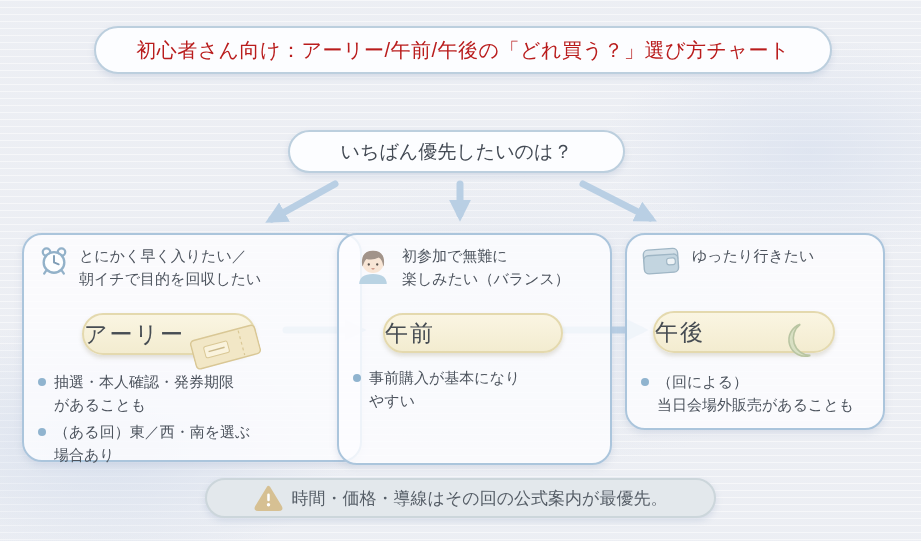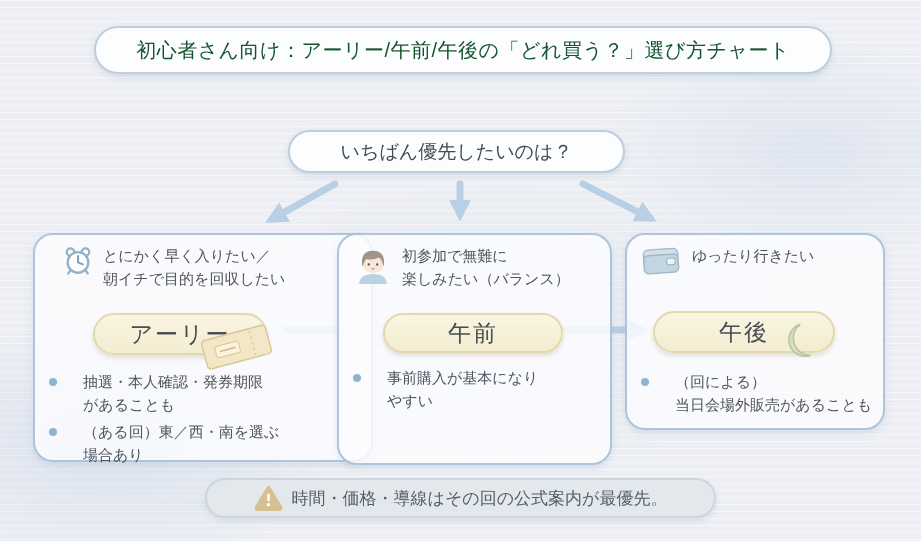--- a/index.html
+++ b/index.html
@@ -15,54 +15,54 @@
       repeating-linear-gradient(180deg, rgba(255,255,255,0.5) 0 1px, rgba(234,237,243,0.25) 1px 7px),
       #edeff4;
   }
 
   
   .pill{
     position:absolute;background:#fcfdff;border:2px solid #bccfde;
     border-radius:26px;display:flex;align-items:center;justify-content:center;
     box-shadow:0 3px 6px rgba(150,168,196,0.28);box-sizing:border-box;
   }
-  .title-pill{left:94px;top:26px;width:738px;height:48px;font-size:20px;letter-spacing:0.5px;color:#14532d;}
+  .title-pill{left:94px;top:26px;width:738px;height:48px;font-size:20px;letter-spacing:0.5px;color:#b91c1c;}
   .question-pill{left:288px;top:130px;width:337px;height:43px;font-size:19px;color:#434a54;text-align:center;}
 
   .col-box{
     position:absolute;background:rgba(252,253,255,0.82);
     border:2.5px solid #abc5dc;border-radius:20px;
     box-shadow:0 3px 7px rgba(150,168,196,0.25);box-sizing:border-box;
   }
-  .col-early{left:33px;top:233px;width:340px;height:229px;padding-left:13px;}
+  .col-early{left:22px;top:233px;width:340px;height:229px;}
   .col-am{left:337px;top:233px;width:275px;height:232px;}
   .col-pm{left:625px;top:233px;width:260px;height:197px;}
 
   .col-head{display:flex;align-items:flex-start;gap:10px;padding:9px 10px 0 15px;}
   .col-head .icon{flex:none;margin-top:2px;}
   .need{font-size:15px;line-height:1.55;color:#4d545e;}
   .need span{display:block;}
 
   .opt-btn{
     position:absolute;box-sizing:border-box;
     background:linear-gradient(#faf5e2,#f3ecd0);
     border:2px solid #e4d9ae;border-radius:22px;
-    display:flex;align-items:center;justify-content:center;
+    display:flex;align-items:center;
     font-size:23px;letter-spacing:2px;color:#474d53;
     box-shadow:0 3px 4px rgba(168,162,132,0.3);
   }
   .btn-early{left:58px;top:78px;width:174px;height:42px;}
   .btn-am{left:44px;top:78px;width:180px;height:40px;}
   .btn-pm{left:26px;top:76px;width:182px;height:42px;}
 
   .bullets{position:absolute;left:14px;right:8px;}
   .bul-early{top:136px;}
   .bul-am{top:132px;}
   .bul-pm{top:136px;}
-  .bullet{display:flex;gap:26px;margin-bottom:5px;font-size:15px;line-height:1.5;color:#4d545e;}
+  .bullet{display:flex;gap:8px;margin-bottom:5px;font-size:15px;line-height:1.5;color:#4d545e;}
   .dot{flex:none;width:8px;height:8px;border-radius:50%;background:#90b4cf;margin-top:7px;}
   .bullet .line{display:block;}
 
   
   .ticket-wrap{position:absolute;left:168px;top:96px;transform:rotate(-15deg);z-index:3;}
   .moon-wrap{position:absolute;left:152px;top:86px;transform:rotate(-18deg);z-index:3;}
 
   
   .footer-pill{
     left:205px;top:478px;width:511px;height:40px;

